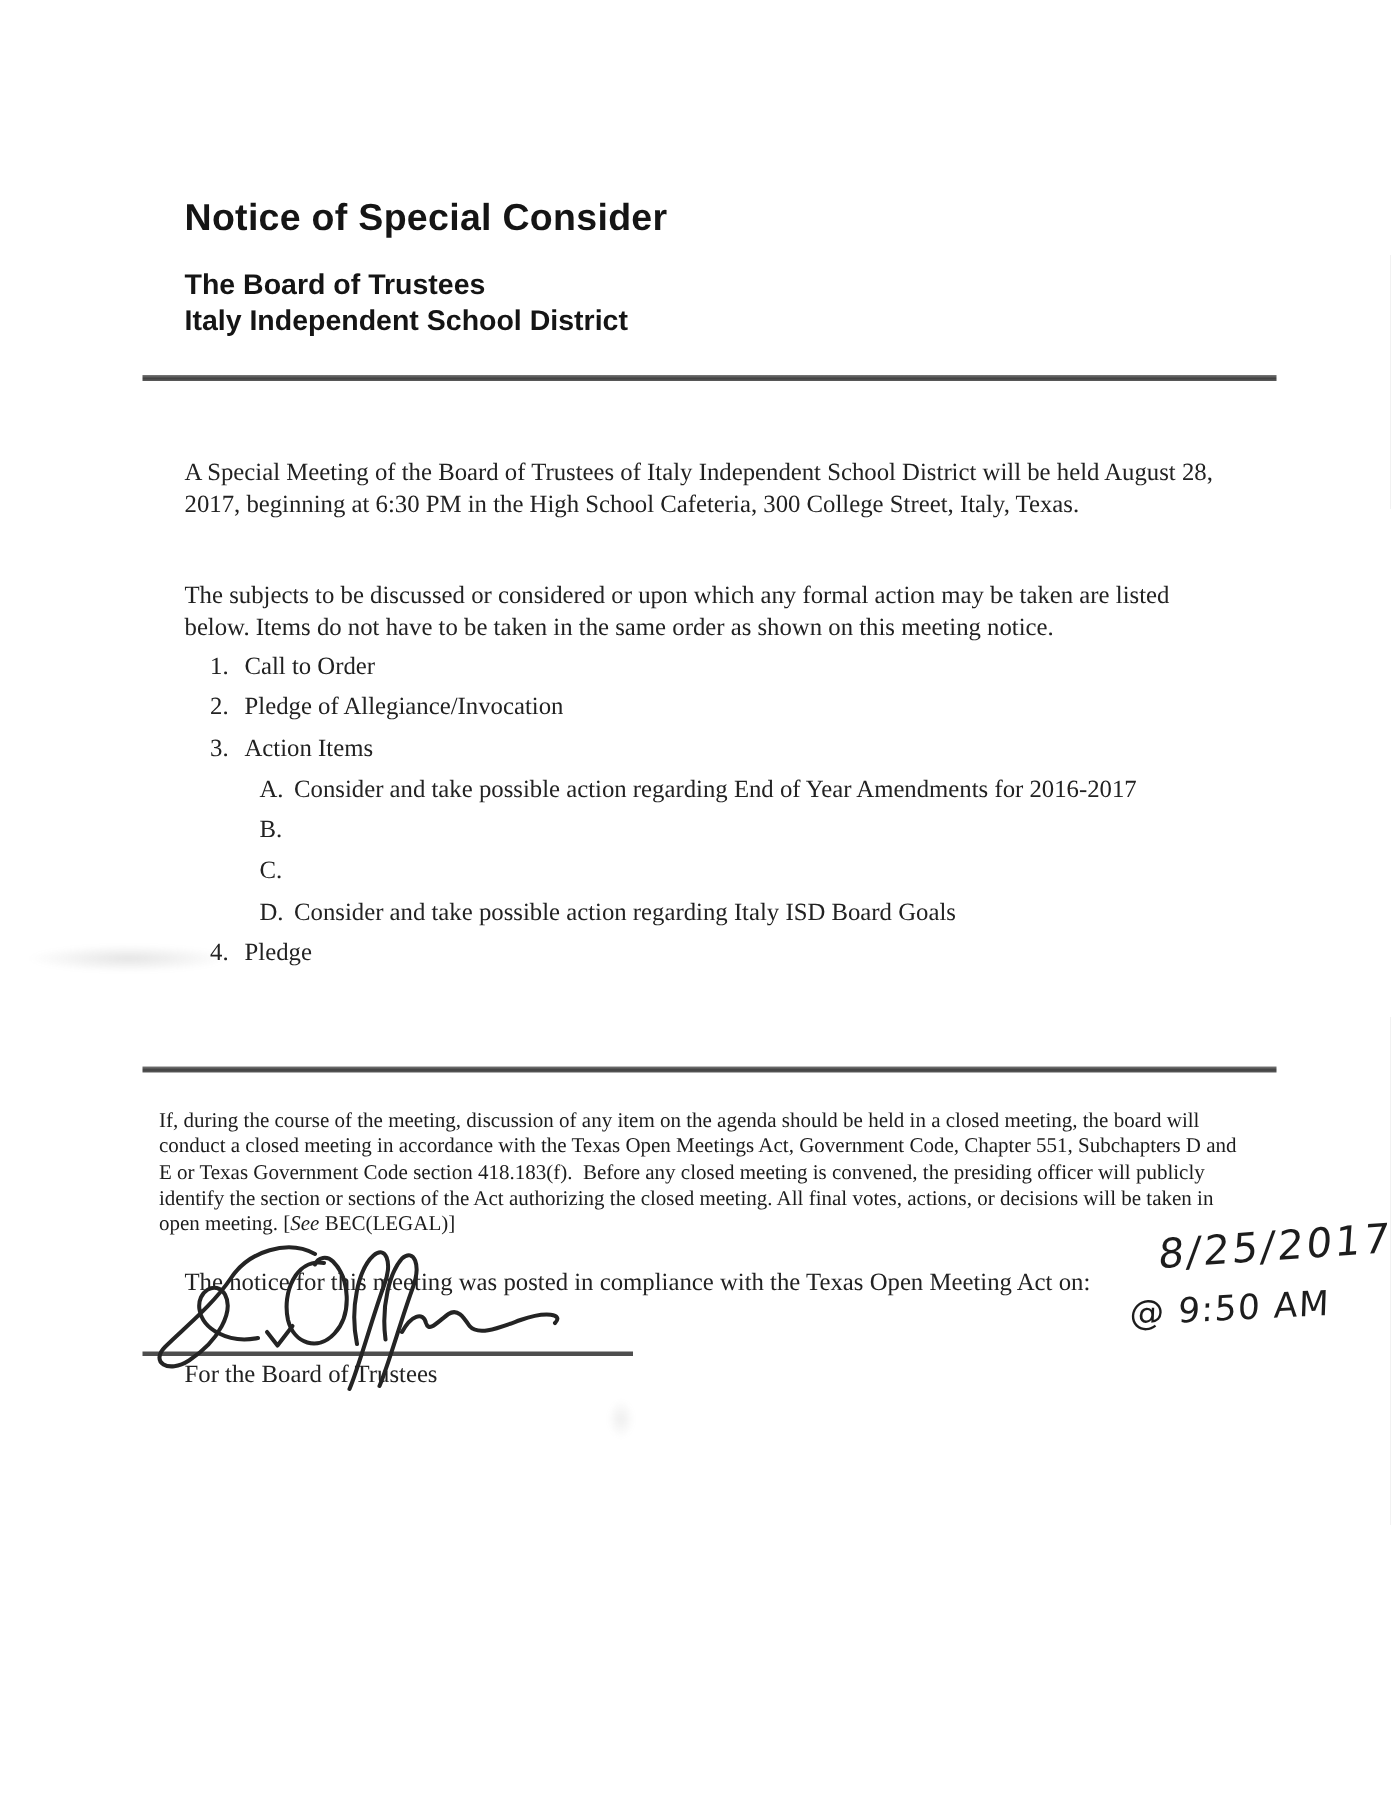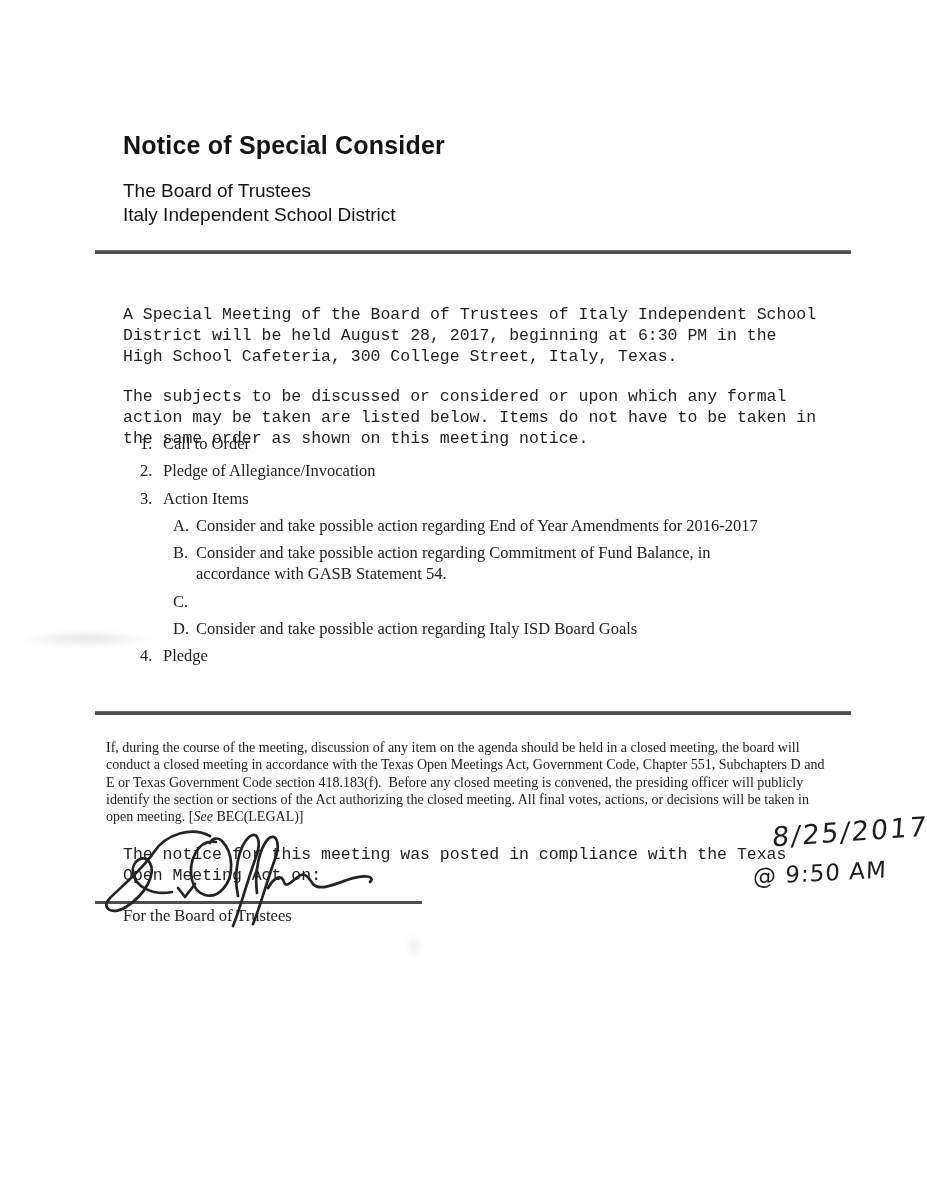--- a/index.html
+++ b/index.html
@@ -13,29 +13,29 @@
     color:#1f1f1f;
   }
   .doc-title{
     position:absolute;left:123px;top:131px;
     font-family:"Liberation Sans", sans-serif;
     font-weight:700;font-size:25px;letter-spacing:.2px;color:#151515;
   }
   .doc-subtitle{
     position:absolute;left:123px;top:179px;
     font-family:"Liberation Sans", sans-serif;
-    font-weight:400;font-size:19px;line-height:23.5px;color:#151515;
+    font-weight:700;font-size:19px;line-height:23.5px;color:#151515;
   }
   .rule{
     position:absolute;left:95px;width:756px;height:4px;
     background:linear-gradient(180deg,#7a7a7a 0%,#414141 55%,#5c5c5c 100%);
   }
   .rule-top{top:250px;}
   .rule-bottom{top:711px;}
-  .para{position:absolute;font-size:16.5px;line-height:21.3px;color:#222;font-family:Liberation Mono, monospace;}
+  .para{position:absolute;font-size:16.5px;line-height:21.3px;color:#222;}
   .intro{left:123px;top:287px;width:700px;}
   .subjects{left:123px;top:369px;width:700px;}
   .agenda{position:absolute;left:140px;top:433px;width:700px;font-size:16.5px;line-height:21.3px;color:#222;}
   .agenda-row{display:flex;margin-bottom:6px;}
   .agenda-row .marker{flex:0 0 23px;}
   .agenda-row .item-text{width:640px;}
   .agenda-row.sub{margin-left:33px;}
   .agenda-row.sub .item-text{width:580px;}
   .fine-print{
     position:absolute;left:106px;top:725px;width:730px;
@@ -93,21 +93,20 @@
     <div class="agenda-row">
       <span class="marker">3.</span>
       <span class="item-text">Action Items</span>
     </div>
     <div class="agenda-row sub">
       <span class="marker">A.</span>
       <span class="item-text">Consider and take possible action regarding End of Year Amendments for 2016-2017</span>
     </div>
     <div class="agenda-row sub">
       <span class="marker">B.</span>
-      <span class="item-text">Consider and take possible action regarding Commitment of Fund Balance, in accordance with GASB Statement 54.</span>
     </div>
     <div class="agenda-row sub">
       <span class="marker">C.</span>
     </div>
     <div class="agenda-row sub">
       <span class="marker">D.</span>
       <span class="item-text">Consider and take possible action regarding Italy ISD Board Goals</span>
     </div>
     <div class="agenda-row">
       <span class="marker">4.</span>

